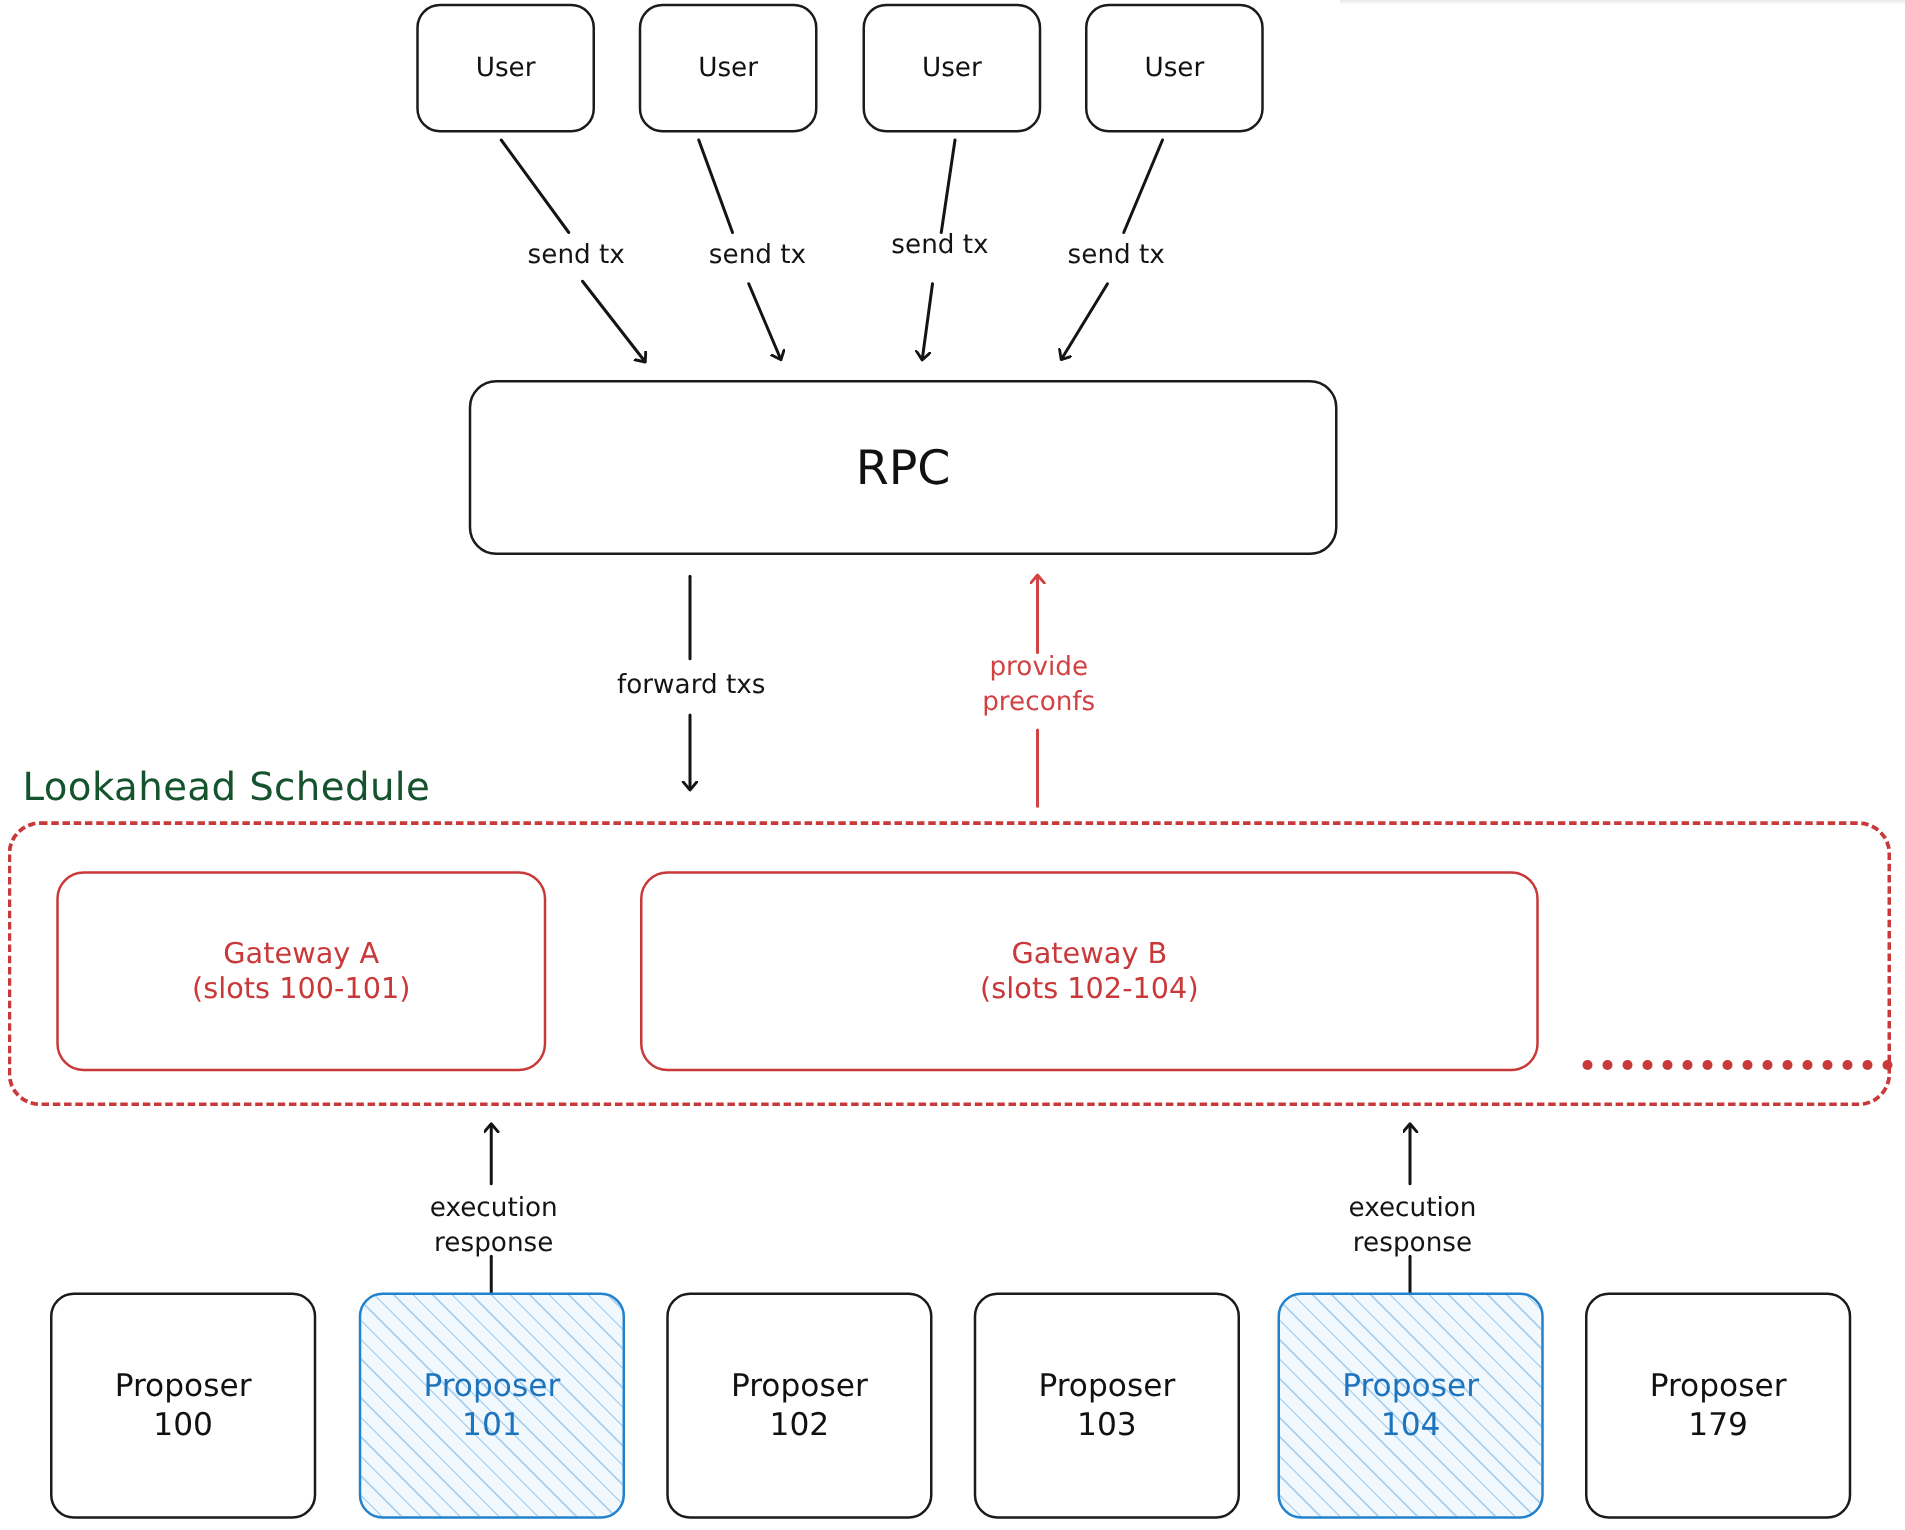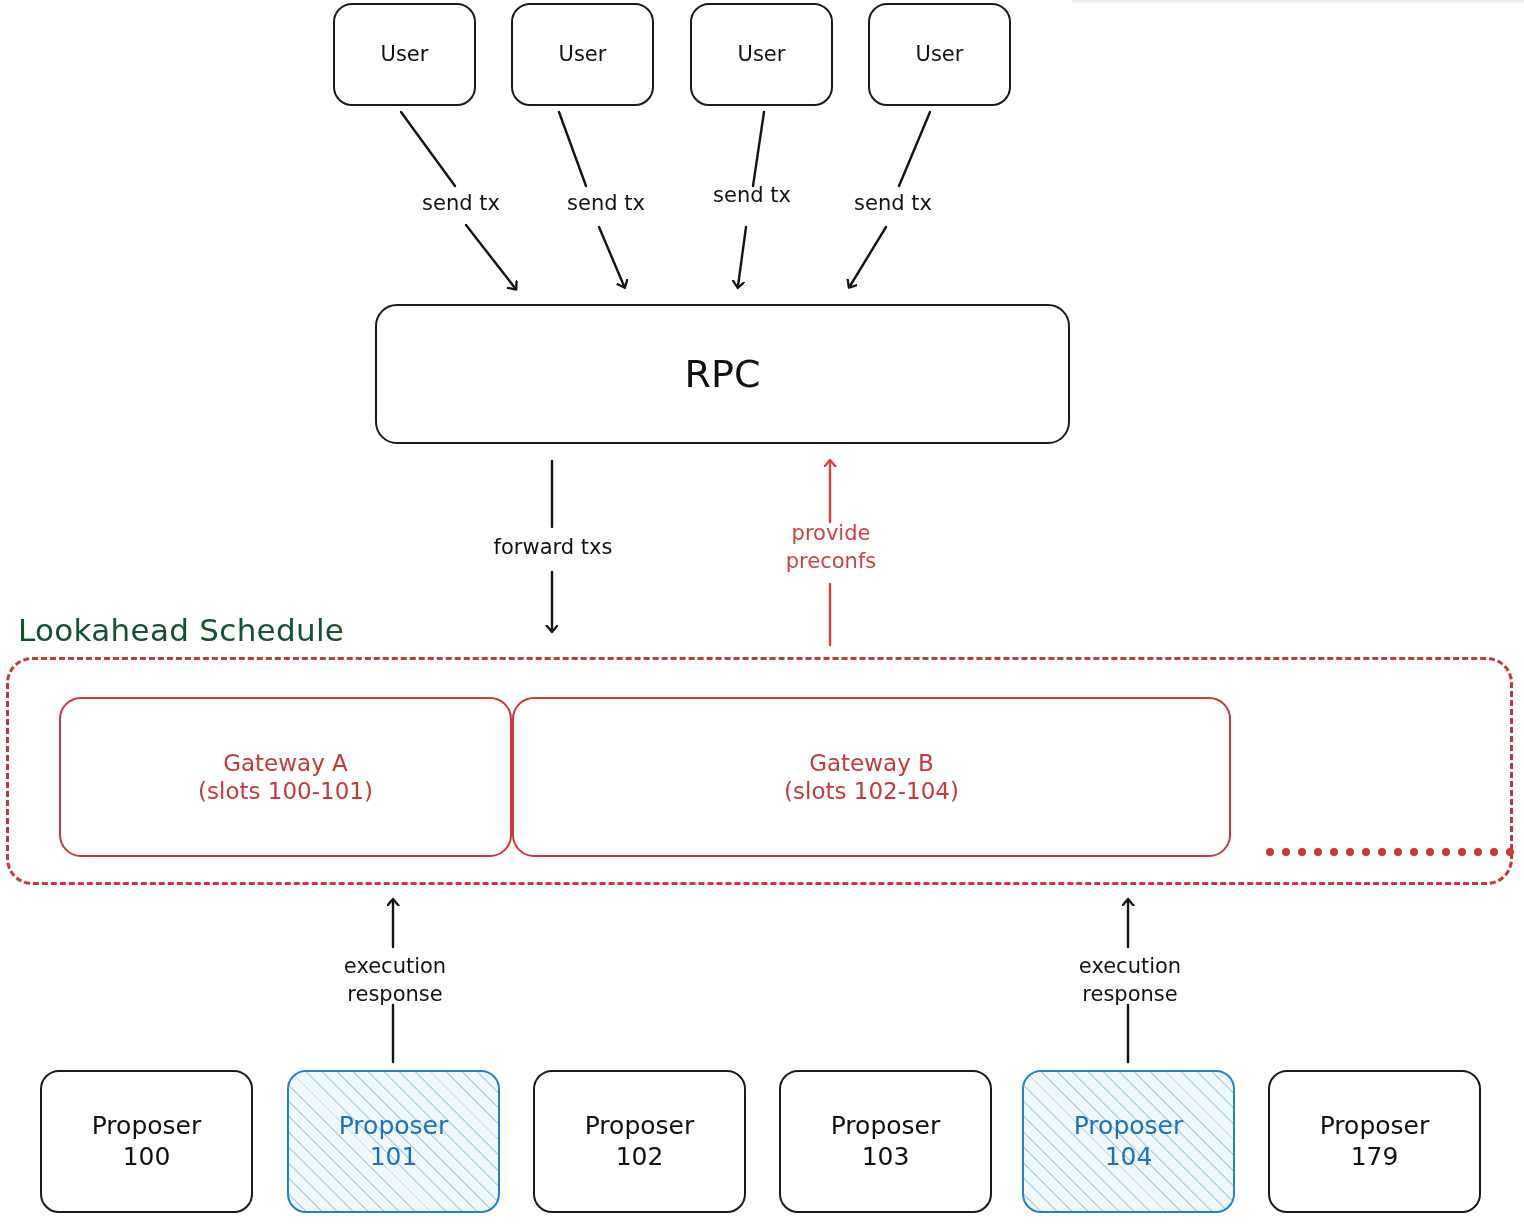--- a/index.html
+++ b/index.html
@@ -69,23 +69,23 @@
   }
   .rpc-box {
     left: 375px;
     top: 304px;
     width: 695px;
     height: 140px;
     border-radius: 22px;
     font-size: 38px;
   }
   .proposer-box {
-    top: 1070px;
+    top: 1034px;
     width: 213px;
-    height: 143px;
+    height: 181px;
     border-radius: 19px;
     font-size: 25px;
   }
 
   
   .lookahead-title {
     position: absolute;
     left: 18px;
     top: 612px;
     font-size: 31px;
@@ -101,21 +101,21 @@
     box-sizing: border-box;
     border: 3px dashed #c9393a;
     border-radius: 26px;
   }
   .gateway-box {
     top: 697px;
     height: 160px;
     border-radius: 22px;
     font-size: 23px;
   }
-  .gw-a { left: 45px;  width: 453px; margin-left: 14px; }
+  .gw-a { left: 45px;  width: 392px; }
   .gw-b { left: 512px; width: 719px; }
 
   .ellipsis-dots {
     position: absolute;
     left: 1266px;
     top: 848px;
     display: flex;
     gap: 8px;
   }
   .ellipsis-dots i {

